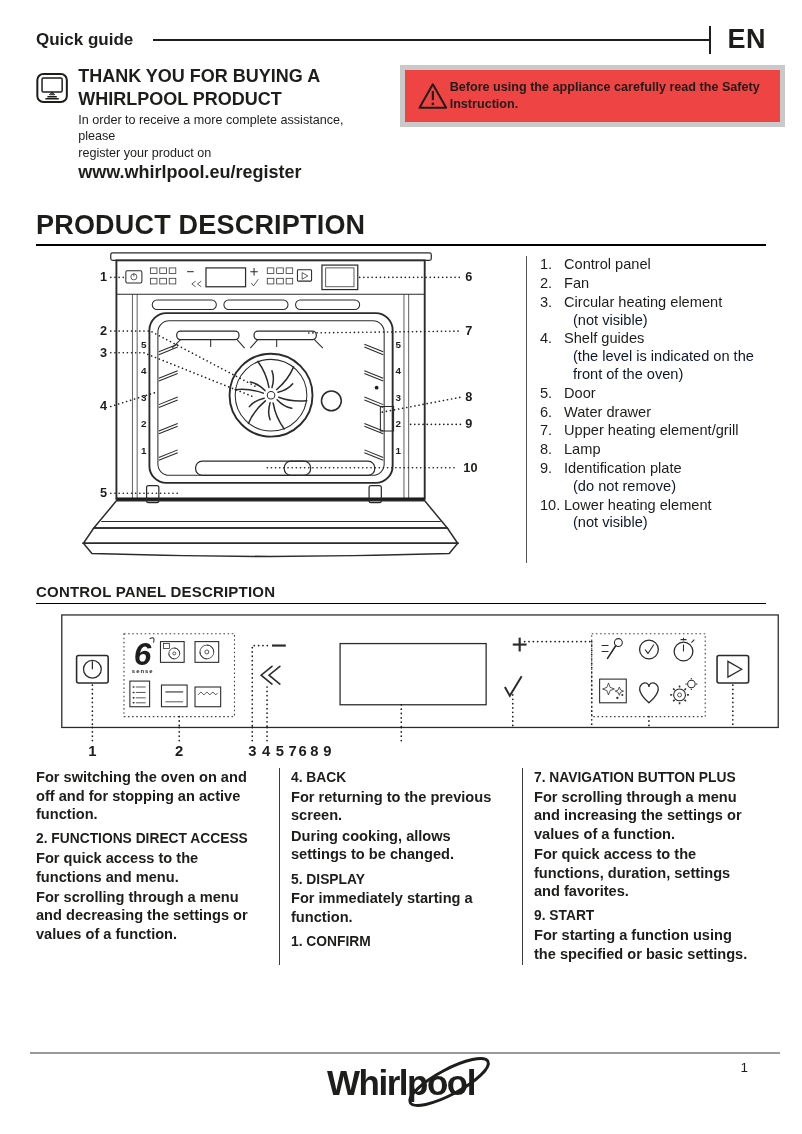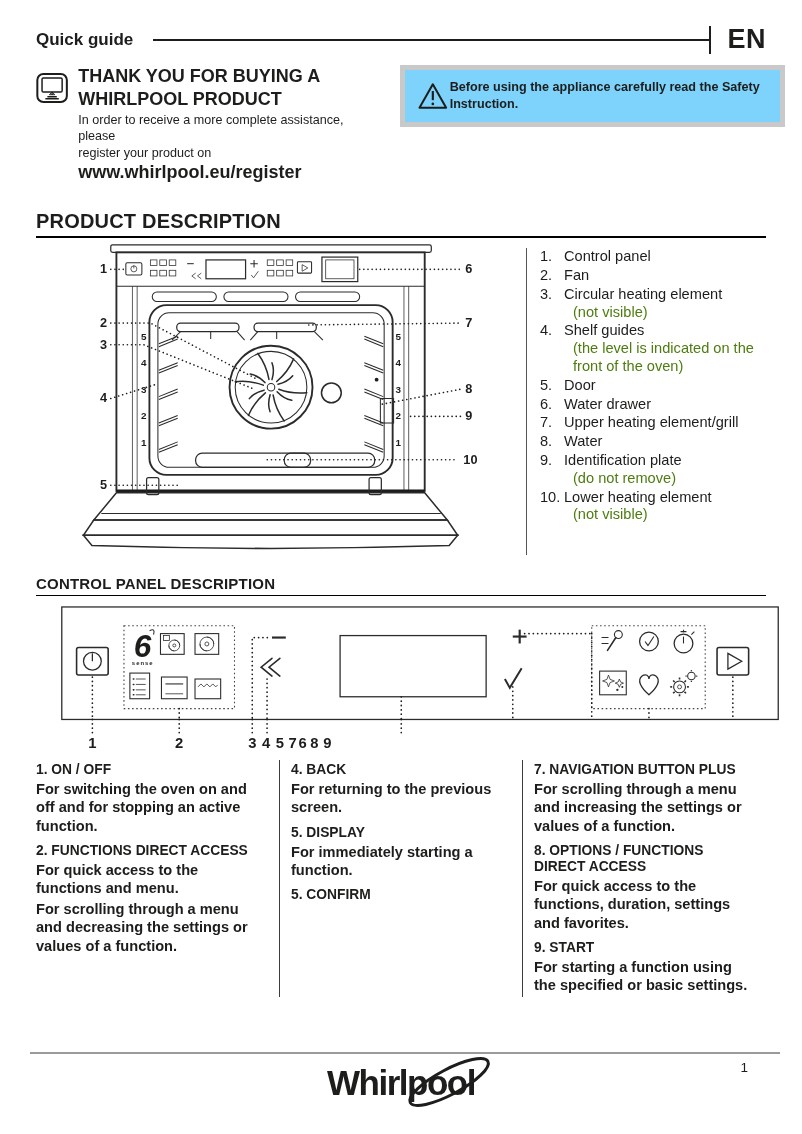--- a/index.html
+++ b/index.html
@@ -10,36 +10,36 @@
   .hdr{display:flex;align-items:center;padding-top:24px;}
   .qg{font-size:17px;font-weight:bold;white-space:nowrap;}
   .rule{flex:1;height:2px;background:#1d1d1b;margin:0 16px 0 20px;position:relative;}
   .rule::after{content:"";position:absolute;right:0;top:-13px;width:2px;height:28px;background:#1d1d1b;}
   .lang{font-size:27px;font-weight:bold;letter-spacing:.5px;}
   
   .row2{display:flex;margin-top:10px;align-items:flex-start;}
   .reg{display:flex;gap:10px;width:344px;}
   .reg-text{font-size:12.6px;line-height:1.3;}
   .reg-text b{font-size:18px;}
-  .warn{margin-left:20px;margin-right:-19px;flex:1;border:5px solid #c9c9c9;background:#7dd3fc;
+  .warn{margin-left:20px;margin-right:-19px;flex:1;border:5px solid #c9c9c9;background:#ef4444;
         padding:9px 12px;display:flex;align-items:center;gap:1px;}
   .warn-text{font-size:12.6px;font-weight:bold;line-height:1.35;}
   
-  h1.sec{font-size:20px;margin:26px 0 0 0;letter-spacing:.2px;
+  h1.sec{font-size:27px;margin:26px 0 0 0;letter-spacing:.2px;
          border-bottom:2.5px solid #000;padding-bottom:3px;}
   h2.sec{font-size:15px;margin:20px 0 0 0;letter-spacing:.2px;
          border-bottom:1.5px solid #000;padding-bottom:3px;}
   
   .figrow{display:flex;margin-top:4px;}
   svg.oven{width:472px;height:313px;flex:none;margin-left:16px;}
   .parts{border-left:1.2px solid #555;padding-left:13px;margin-left:2px;margin-top:6px;
          min-height:300px;width:232px;}
   .part{display:flex;font-size:14.6px;line-height:1.22;margin-bottom:1px;}
   .pnum{min-width:24px;flex:none;}
-  .pnote{color:#4d7c0f;padding-left:9px;}
+  .pnote{color:#0f172a;padding-left:9px;}
   
   svg.panel{width:728px;height:150px;display:block;margin:8px 0 0 21px;overflow:visible;}
   
   svg .s0{fill:none;stroke:#2b2b2b;stroke-width:.8;}
   svg .s1{fill:none;stroke:#2b2b2b;stroke-width:1.1;}
   svg .s13{fill:none;stroke:#2b2b2b;stroke-width:1.3;}
   svg .s15{fill:none;stroke:#2b2b2b;stroke-width:1.6;stroke-linecap:round;}
   svg .s2{fill:none;stroke:#2b2b2b;stroke-width:2;}
   svg .s3{fill:none;stroke:#1d1d1b;stroke-width:3;}
   svg .dot{fill:none;stroke:#1d1d1b;stroke-width:1.7;stroke-linecap:round;stroke-dasharray:.1 4.3;}
@@ -296,21 +296,21 @@
         </div>
         <div class="part">
           <span class="pnum">7.</span>
           <div class="pbody">
             <div>Upper heating element/grill</div>
           </div>
         </div>
         <div class="part">
           <span class="pnum">8.</span>
           <div class="pbody">
-            <div>Water</div>
+            <div>Lamp</div>
           </div>
         </div>
         <div class="part">
           <span class="pnum">9.</span>
           <div class="pbody">
             <div>Identification plate</div>
             <div class="pnote">(do not remove)</div>
           </div>
         </div>
         <div class="part">
@@ -458,37 +458,36 @@
       <text x="224" y="146">5</text>
       <text x="237" y="146">7</text>
       <text x="247" y="146">6</text>
       <text x="259" y="146">8</text>
       <text x="272" y="146">9</text>
     </g>
   </svg>
 
   <div class="cols">
     <div class="col">
-        <h3>1. ON / OFF</h3>
         <p>For switching the oven on and off and for stopping an active function.</p>
         <h3>2. FUNCTIONS DIRECT ACCESS</h3>
         <p>For quick access to the functions and menu.</p>
         <p>For scrolling through a menu and decreasing the settings or values of a function.</p>
       </div>
     <div class="col">
         <h3>4. BACK</h3>
         <p>For returning to the previous screen.</p>
+        <p>During cooking, allows settings to be changed.</p>
         <h3>5. DISPLAY</h3>
         <p>For immediately starting a function.</p>
-        <h3>5. CONFIRM</h3>
+        <h3>1. CONFIRM</h3>
       </div>
     <div class="col">
         <h3>7. NAVIGATION BUTTON PLUS</h3>
         <p>For scrolling through a menu and increasing the settings or values of a function.</p>
-        <h3>8. OPTIONS / FUNCTIONS DIRECT ACCESS</h3>
         <p>For quick access to the functions, duration, settings and favorites.</p>
         <h3>9. START</h3>
         <p>For starting a function using the specified or basic settings.</p>
       </div>
   </div>
 
 </div>
 
 <div class="footline"></div>
 <div class="pagenum">1</div>

